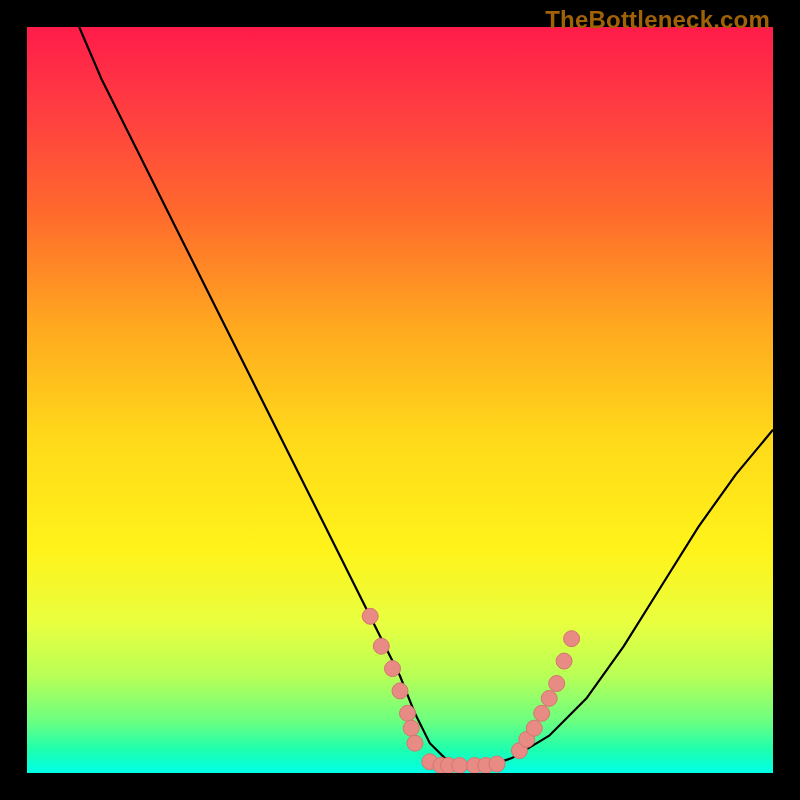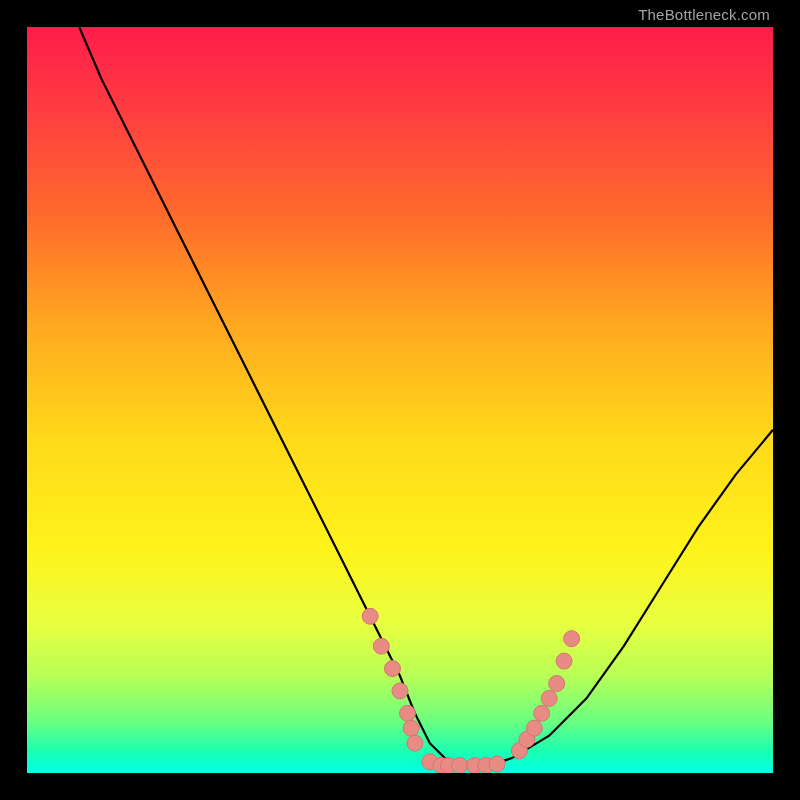--- a/index.html
+++ b/index.html
@@ -34,23 +34,23 @@
       #e8ff40 80%,
       #b8ff56 87%,
       #6cff80 93%,
       #1cffb0 97%,
       #00ffe7 100%);
   }
   .watermark {
     position: absolute;
     top: 6px;
     right: 30px;
-    color: #a3a3a3;
-    font-size: 15px;
-    font-weight: 400;
+    color: #a16207;
+    font-size: 24px;
+    font-weight: 700;
     letter-spacing: 0.2px;
   }
   svg.curve {
     position: absolute;
     left: 0;
     top: 0;
     width: 746px;
     height: 746px;
   }
 </style>

